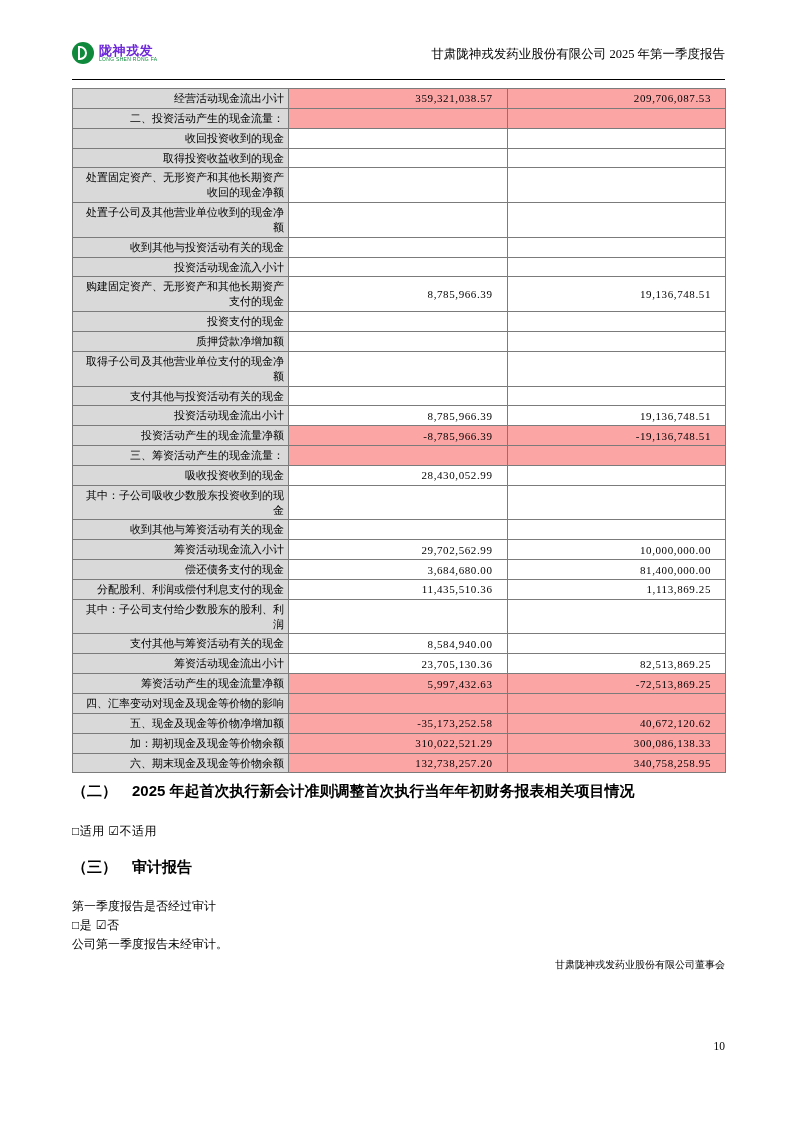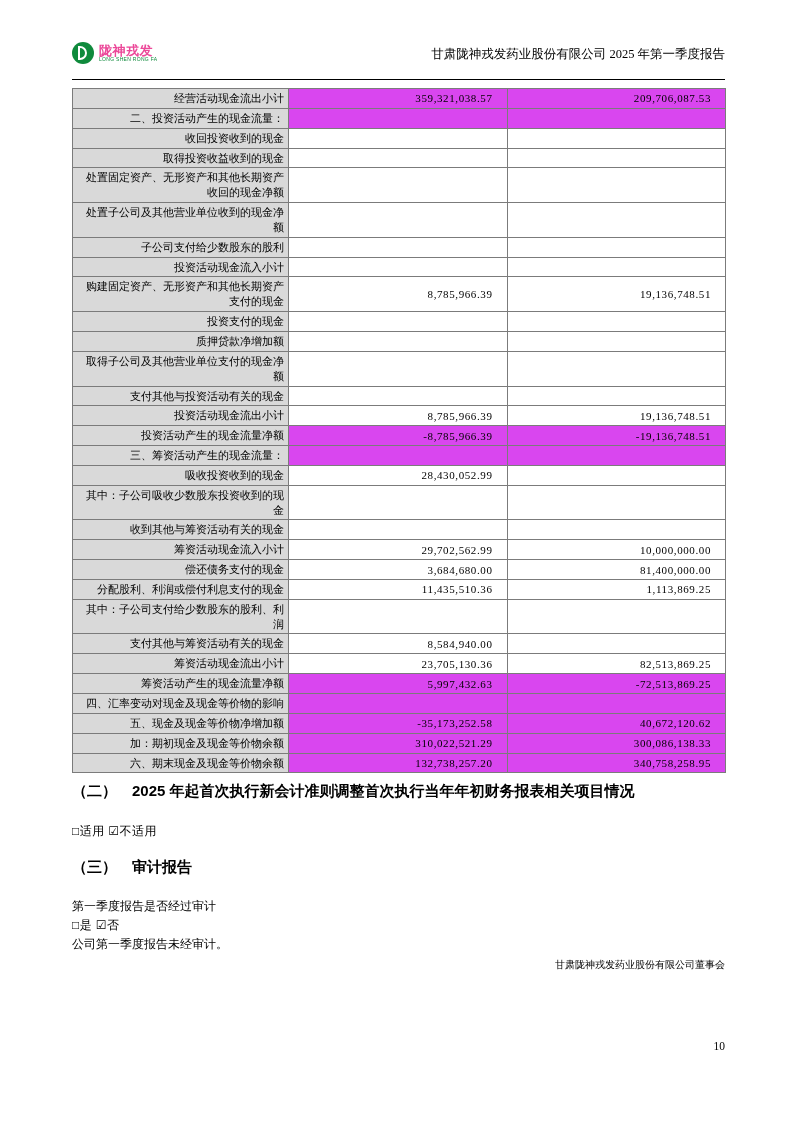--- a/index.html
+++ b/index.html
@@ -58,21 +58,21 @@
   }
   .logo-text {
     display: flex;
     flex-direction: column;
     line-height: 1.05;
   }
   .logo-cn {
     font-family: "Liberation Sans", sans-serif;
     font-size: 13px;
     font-weight: bold;
-    color: #ec4899;
+    color: #6d28d9;
     letter-spacing: 0.5px;
   }
   .logo-en {
     font-family: "Liberation Sans", sans-serif;
     font-size: 5px;
     color: #0f8a3c;
     letter-spacing: 0.3px;
   }
   .header-title {
     position: absolute;
@@ -113,21 +113,21 @@
     line-height: 1.35;
     text-align: right;
   }
   .cf-table td.num {
     text-align: right;
     padding-right: 14px;
     font-size: 11px;
     letter-spacing: 0.6px;
   }
   .cf-table tr.shade td.num {
-    background: #d946ef;
+    background: #fca5a5;
   }
   .cf-table tr.shade td.label {
     background: #d9d9d9;
   }
   .ind1 { padding-left: 10px; }
   .ind2 { padding-left: 18px; }
   .ind3 { padding-left: 26px; margin-left: 16px; }
 
   
   .section-heading {
@@ -203,21 +203,21 @@
           <td class="label ind2">处置固定资产、无形资产和其他长期资产收回的现金净额</td>
           <td class="num"></td>
           <td class="num"></td>
         </tr>
         <tr>
           <td class="label ind2">处置子公司及其他营业单位收到的现金净额</td>
           <td class="num"></td>
           <td class="num"></td>
         </tr>
         <tr>
-          <td class="label ind2">子公司支付给少数股东的股利</td>
+          <td class="label ind2">收到其他与投资活动有关的现金</td>
           <td class="num"></td>
           <td class="num"></td>
         </tr>
         <tr>
           <td class="label ind1">投资活动现金流入小计</td>
           <td class="num"></td>
           <td class="num"></td>
         </tr>
         <tr>
           <td class="label ind2">购建固定资产、无形资产和其他长期资产支付的现金</td>

